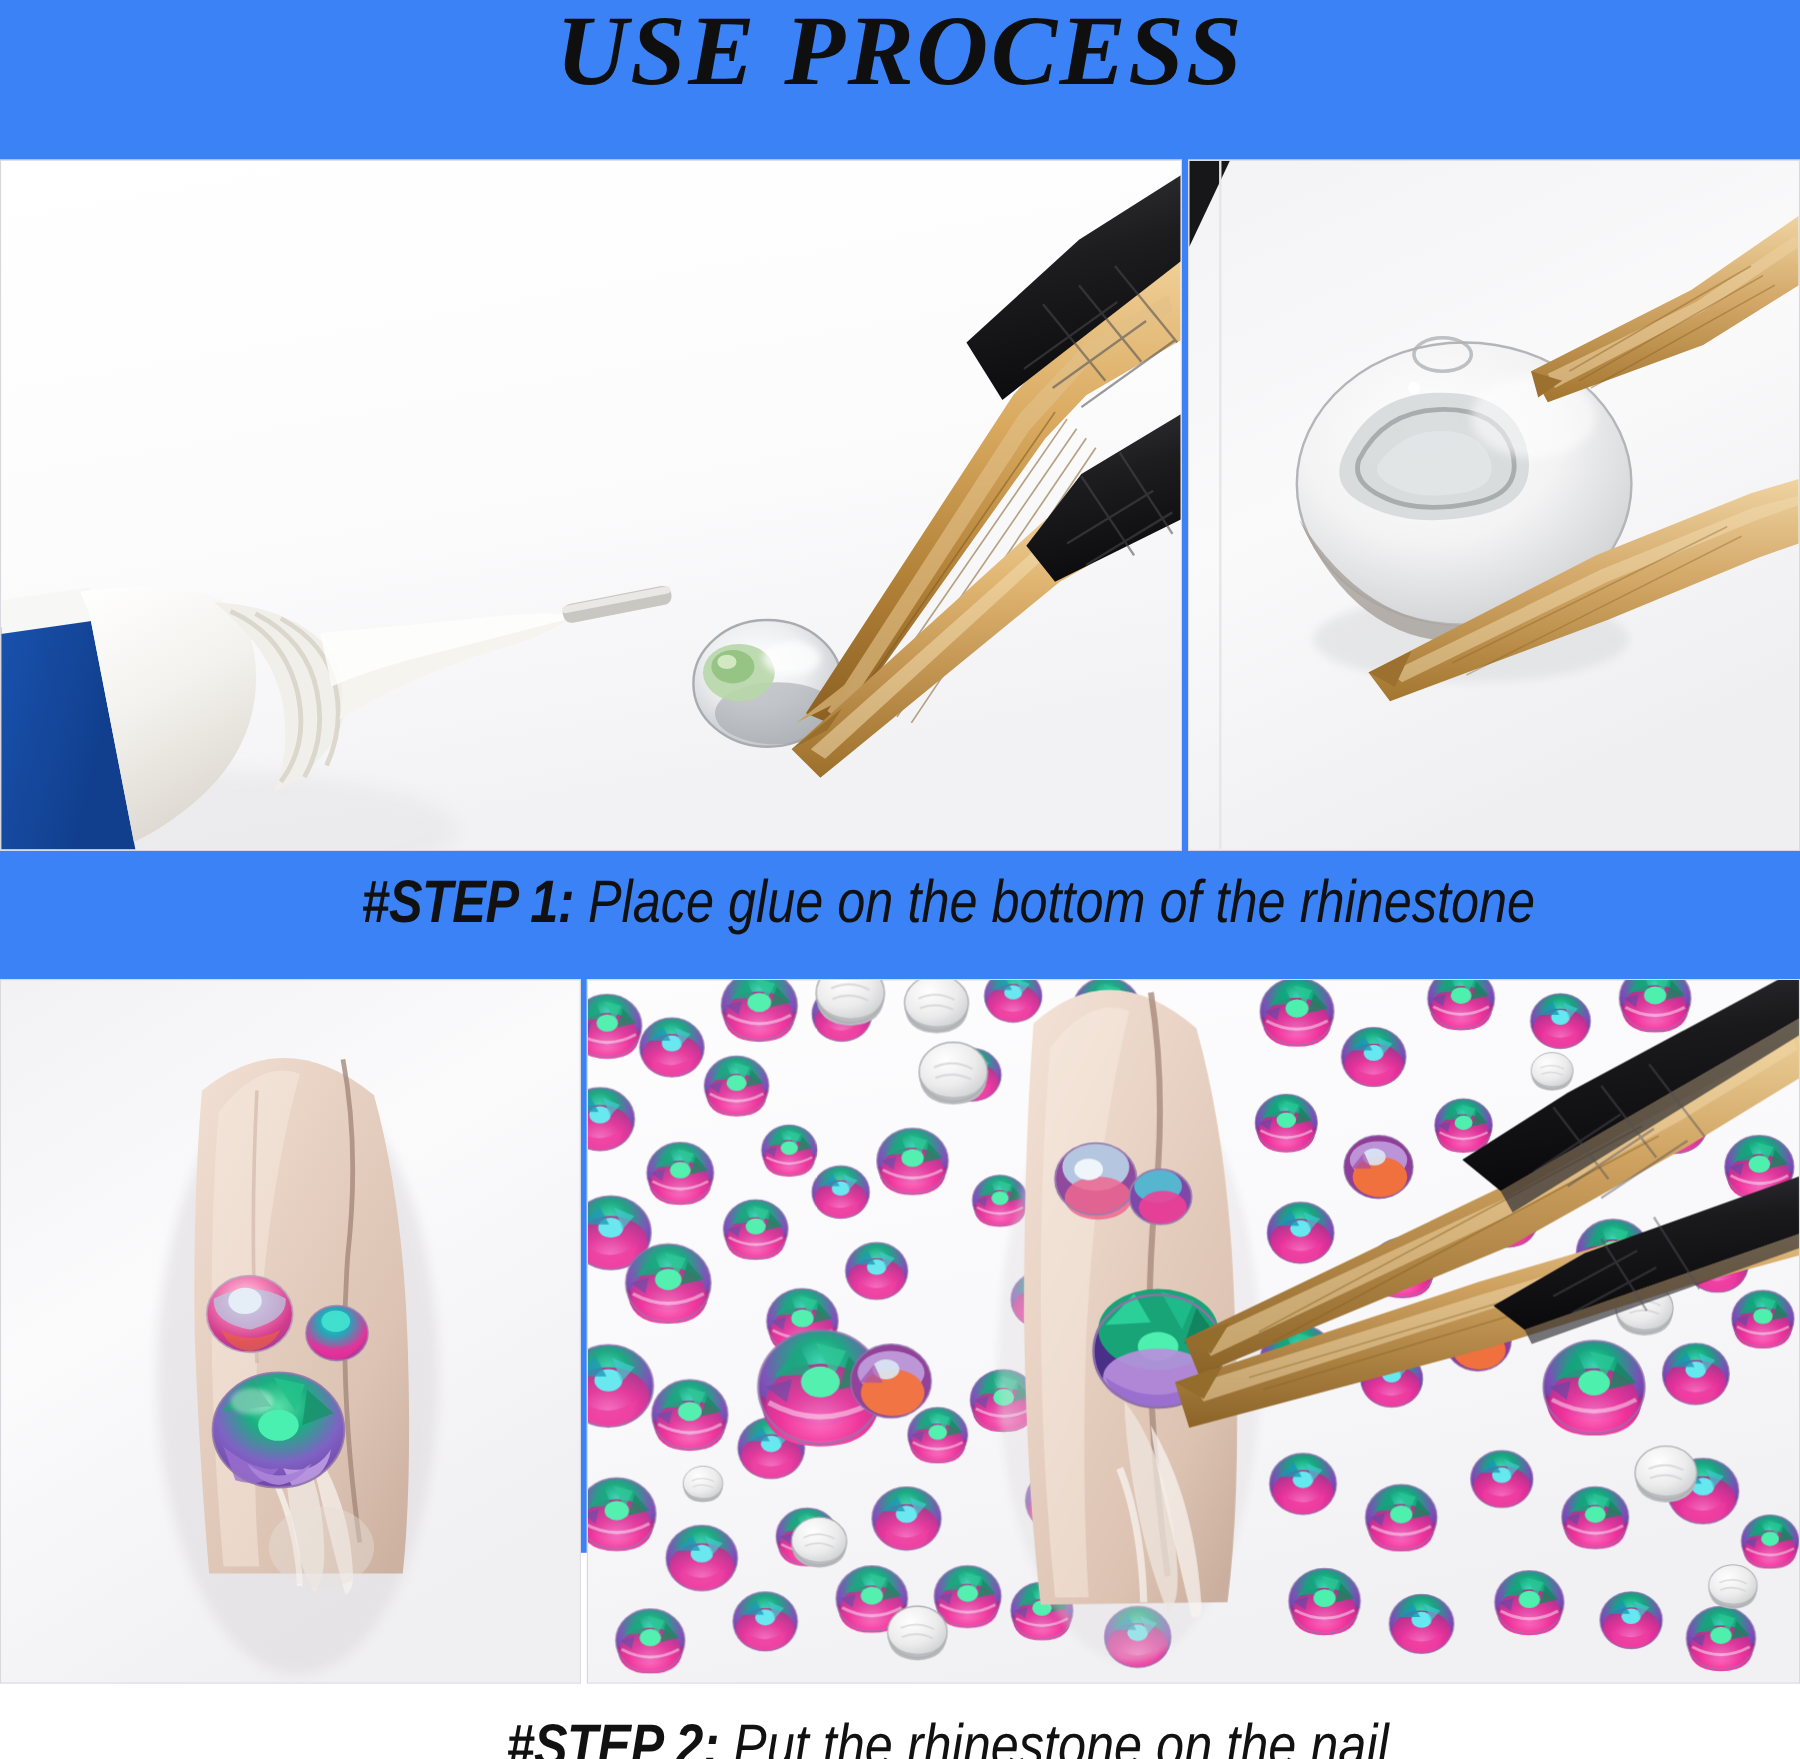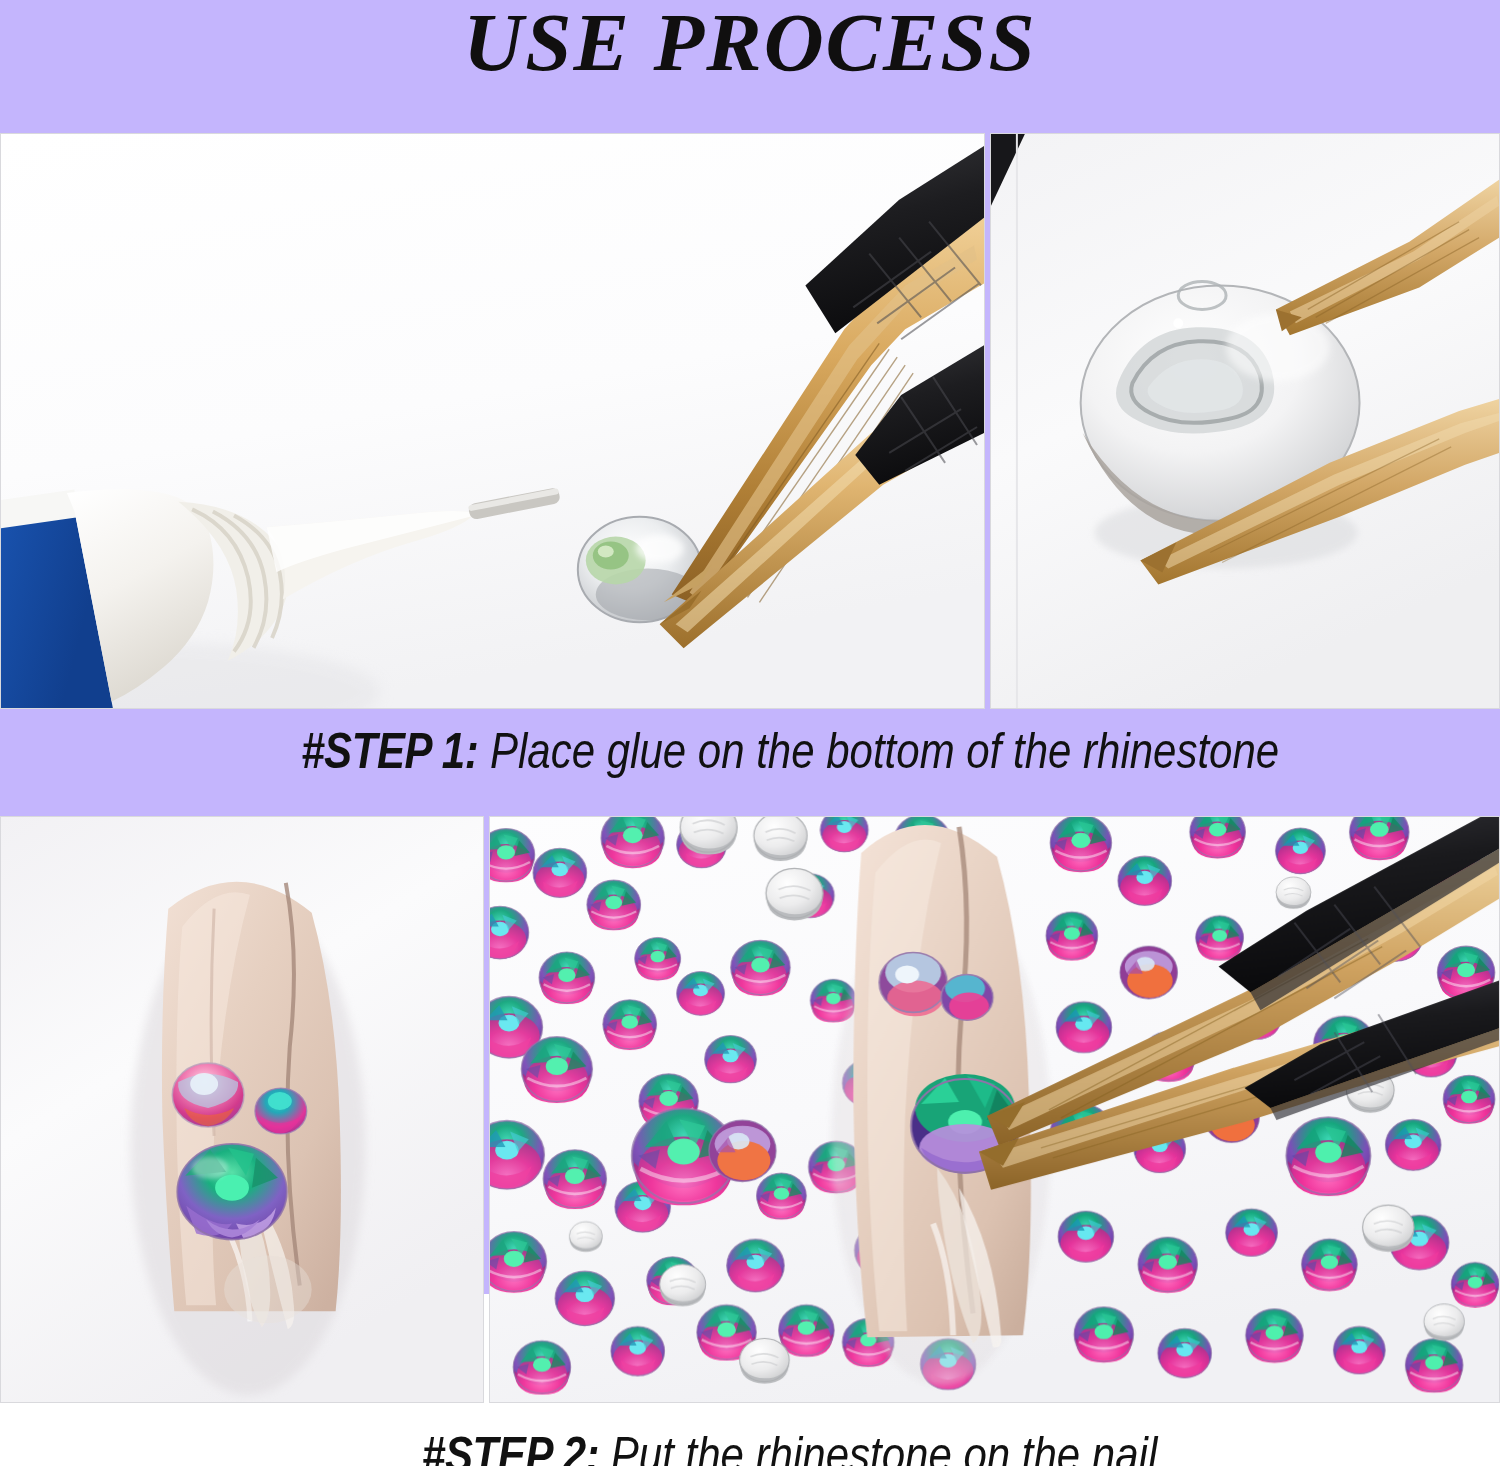--- a/index.html
+++ b/index.html
@@ -2,21 +2,21 @@
 <html><head>
 <meta charset="utf-8">
 <style>
   html,body{margin:0;padding:0;background:#ffffff;}
   body{
     width:1500px;height:1466px;
     font-family:"Liberation Sans",sans-serif;
     overflow:hidden;
     position:relative;
   }
-  .page{width:1500px;height:1294px;position:relative;background:#c4b5fd;}
+  .page{width:1500px;height:1294px;position:relative;background:#3b82f6;}
 
   
   .title{
     position:absolute;left:0;top:-6px;width:1500px;
     text-align:center;
     font-family:"Liberation Serif","DejaVu Serif",serif;
     font-weight:bold;font-style:italic;
     font-size:83px;letter-spacing:2px;
     color:#100f0f;
     white-space:nowrap;

